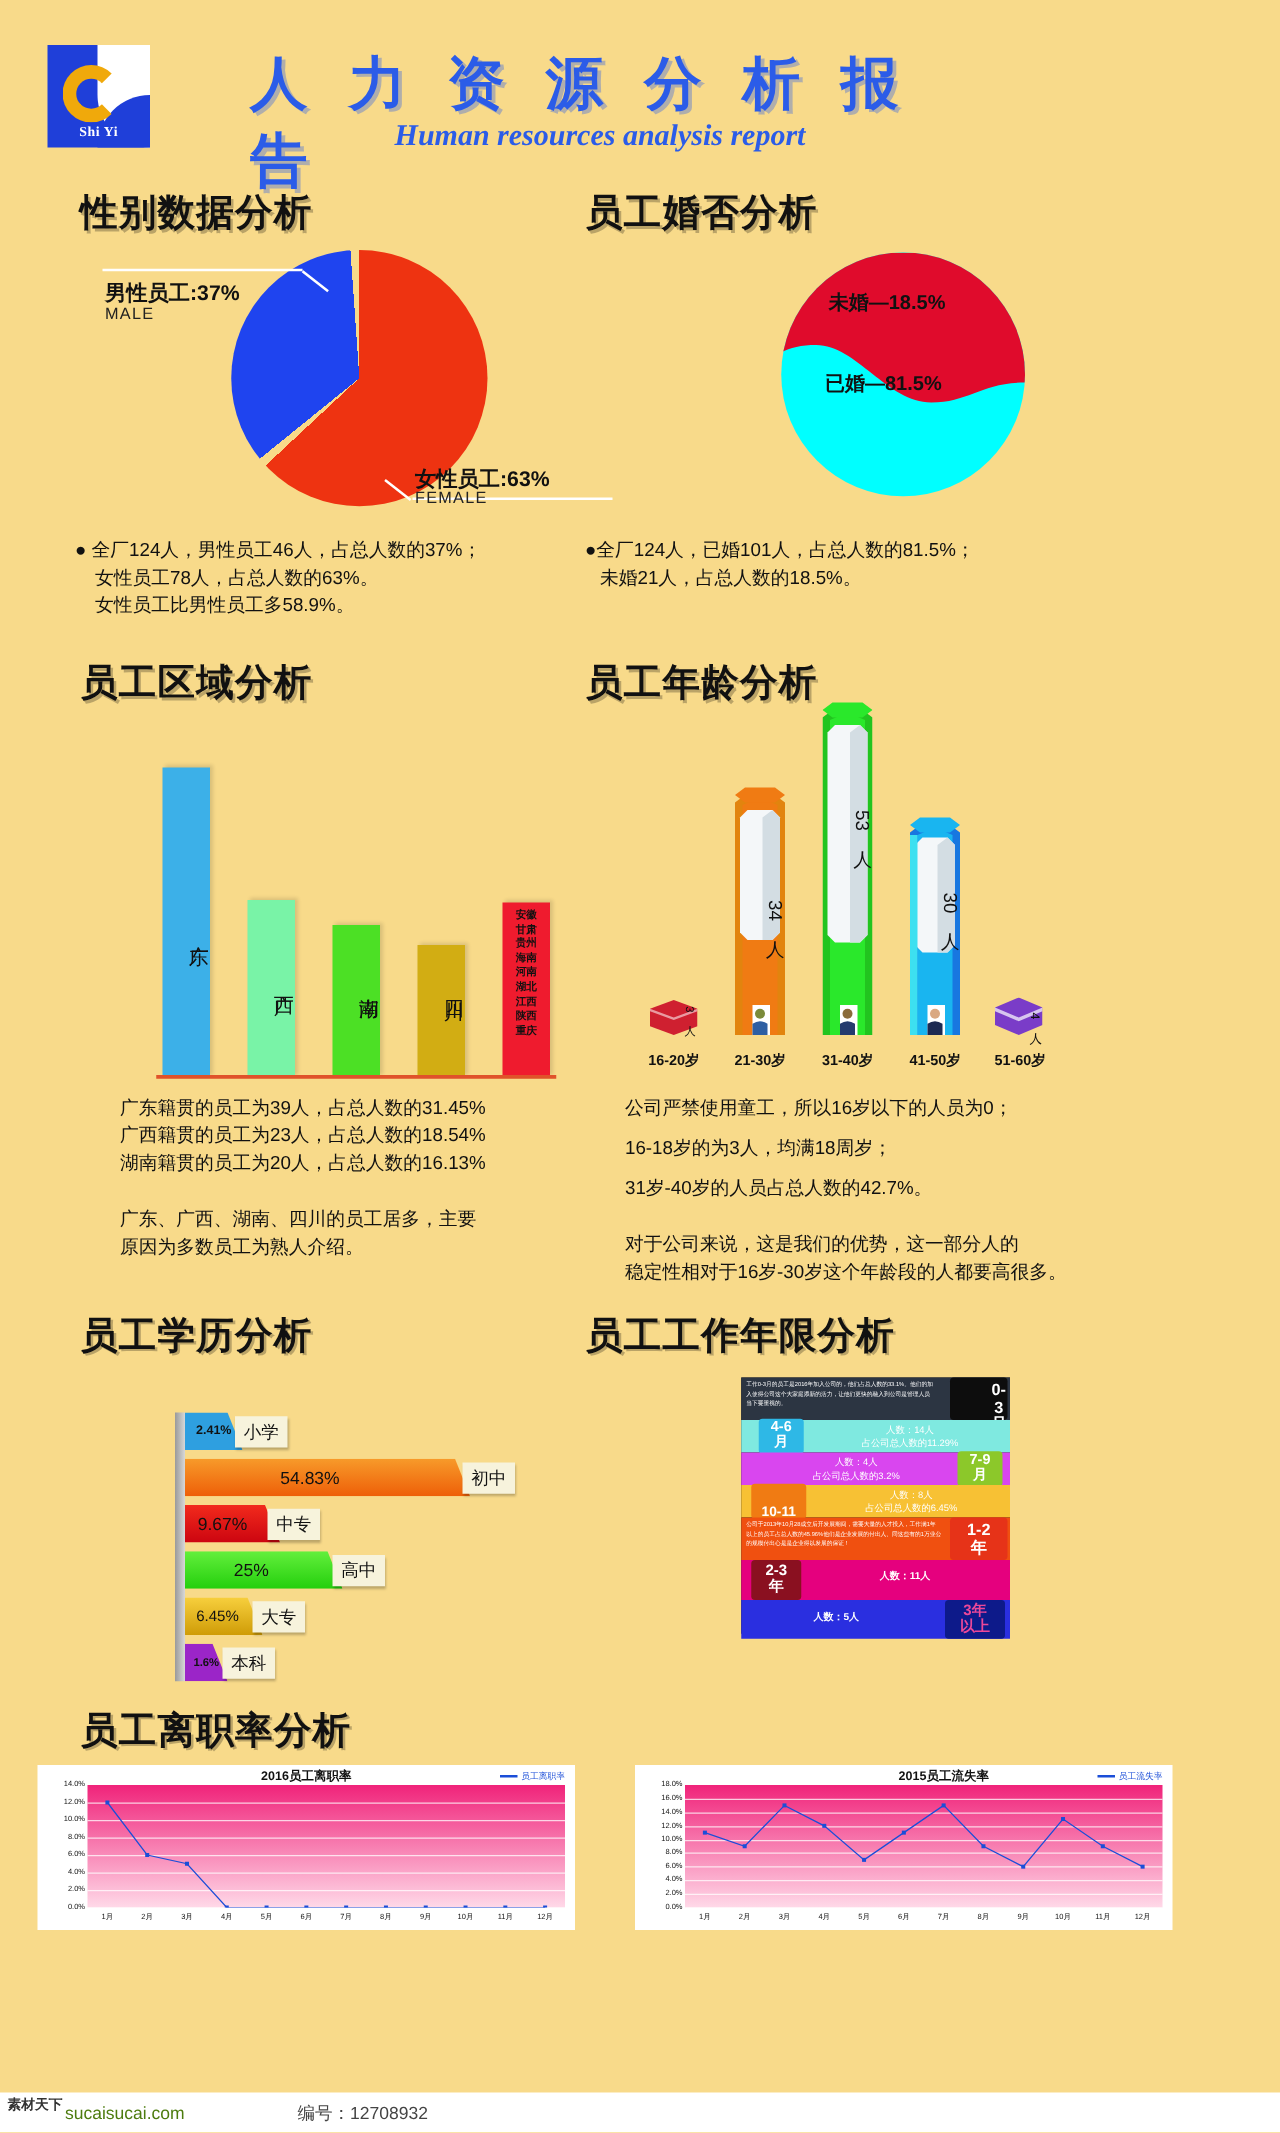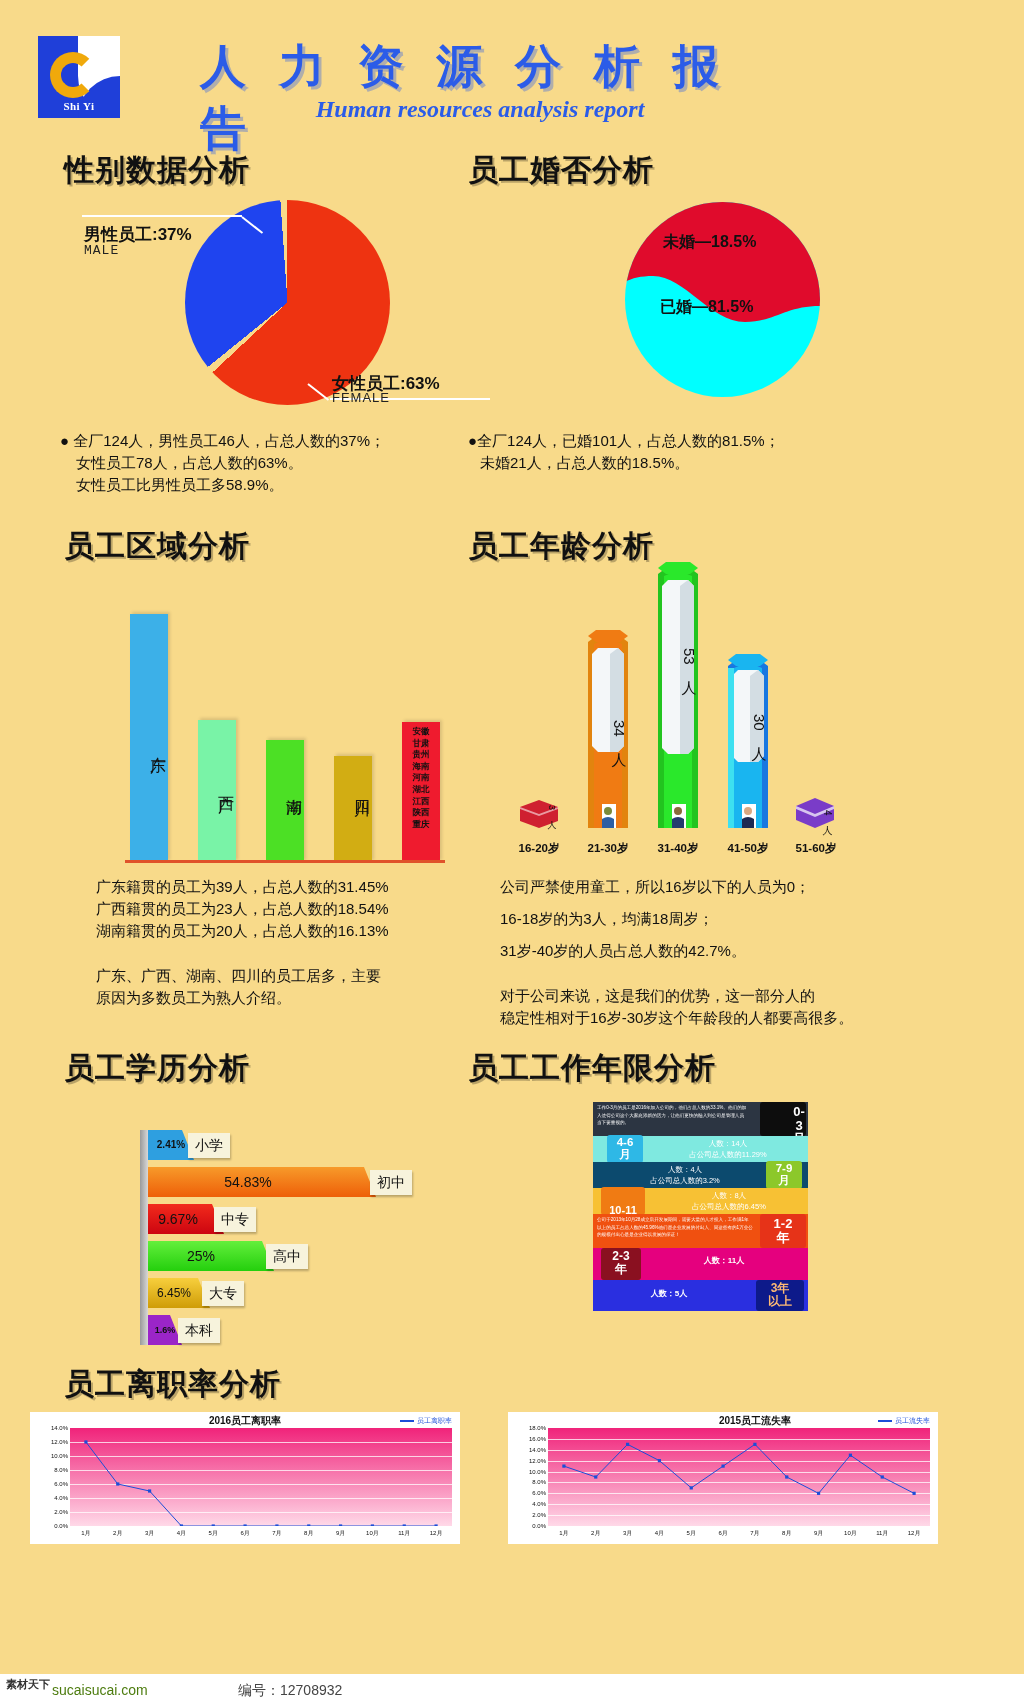--- a/index.html
+++ b/index.html
@@ -123,21 +123,21 @@
 <div class="maintitle">人 力 资 源 分 析 报 告</div>
 <div class="subtitle">Human resources analysis report</div>
 
 <div class="sec-h" style="left:64px; top:150px;">性别数据分析</div>
 
 <div class="pie1"></div>
 
 <div class="leader" style="left:82px; top:215px; width:160px;"></div>
 <div class="leader-d" style="left:242px; top:216px; transform:rotate(38deg);"></div>
 <div class="cal-blue" style="left:84px; top:223px;">男性员工:37%</div>
-<div class="cal-sm" style="left:84px; top:243px;font-family:Liberation Mono, monospace;">MALE</div>
+<div class="cal-sm" style="left:84px; top:243px;">MALE</div>
 
 <div class="leader" style="left:330px; top:398px; width:160px;"></div>
 <div class="leader-d" style="left:308px; top:383px; transform:rotate(38deg);"></div>
 <div class="cal-blue" style="left:332px; top:372px;">女性员工:63%</div>
 <div class="cal-sm" style="left:332px; top:390px;">FEMALE</div>
 
 <div class="btxt" style="left:60px; top:430px;">
   <span class="dot">●&nbsp;</span><span>全厂124人，男性员工46人，占总人数的37%；</span>
 </div>
 <div class="btxt" style="left:76px; top:452px;">女性员工78人，占总人数的63%。</div>
@@ -360,21 +360,21 @@
 月</div>
   </div>
 
   <div class="wyrow" style="height:26px; background:#7fe9e0;">
     <div class="wybadge" style="left:14px; top:-1px; width:36px; height:28px; background:#2eb8e6; color:#fff; font-size:11.5px; padding-top:1px; border-radius:3px; white-space:pre-line;">4-6
 月</div>
     <div class="wytxt" style="left:60px; top:2px; width:150px; font-size:7.5px; line-height:11px; color:#fff; white-space:pre-line;">人数：14人
 占公司总人数的11.29%</div>
   </div>
 
-  <div class="wyrow" style="height:26px; background:#0c4a6e;">
+  <div class="wyrow" style="height:26px; background:#d946ef;">
     <div class="wytxt" style="left:22px; top:2px; width:140px; font-size:7.5px; line-height:11px; color:#fff; white-space:pre-line;">人数：4人
 占公司总人数的3.2%</div>
     <div class="wybadge" style="right:6px; top:-1px; width:36px; height:28px; background:#8cc82a; color:#fff; font-size:11.5px; padding-top:1px; border-radius:3px; white-space:pre-line;">7-9
 月</div>
   </div>
 
   <div class="wyrow" style="height:26px; background:#f7c134;">
     <div class="wybadge" style="left:8px; top:-1px; width:44px; height:28px; background:#f07b13; color:#fff; font-size:11px; padding-top:18px; border-radius:3px; white-space:pre-line;">10-11
 月</div>
     <div class="wytxt" style="left:62px; top:2px; width:148px; font-size:7.5px; line-height:11px; color:#fff; white-space:pre-line;">人数：8人
@@ -388,21 +388,21 @@
   </div>
 
   <div class="wyrow" style="height:32px; background:#e5007e;">
     <div class="wybadge" style="left:8px; top:0px; width:40px; height:32px; background:#8a1020; color:#fff; font-size:12px; padding-top:2px; border-radius:3px; white-space:pre-line;">2-3
 年</div>
     <div class="wytxt" style="left:56px; top:8px; width:150px; font-size:8px; color:#fff; font-weight:bold;">人数：11人</div>
   </div>
 
   <div class="wyrow" style="height:31px; background:#2a2fe0;">
     <div class="wytxt" style="left:6px; top:9px; width:140px; font-size:8px; color:#fff; font-weight:bold;">人数：5人</div>
-    <div class="wybadge" style="right:4px; top:0px; width:48px; height:31px; background:#0d1a8a; color:#fdba74; font-size:12px; padding-top:2px; border-radius:3px; white-space:pre-line;">3年
+    <div class="wybadge" style="right:4px; top:0px; width:48px; height:31px; background:#0d1a8a; color:#ec4899; font-size:12px; padding-top:2px; border-radius:3px; white-space:pre-line;">3年
 以上</div>
   </div>
 </div>
 
 <div class="sec-h" style="left:64px; top:1364px;">员工离职率分析</div>
 
 <div class="lc" id="lc1" style="left:30px; top:1412px; width:430px; height:132px;">
   <div class="title">2016员工离职率</div>
   <div class="legend" style="right:8px;">
     <i></i><span>员工离职率</span>

